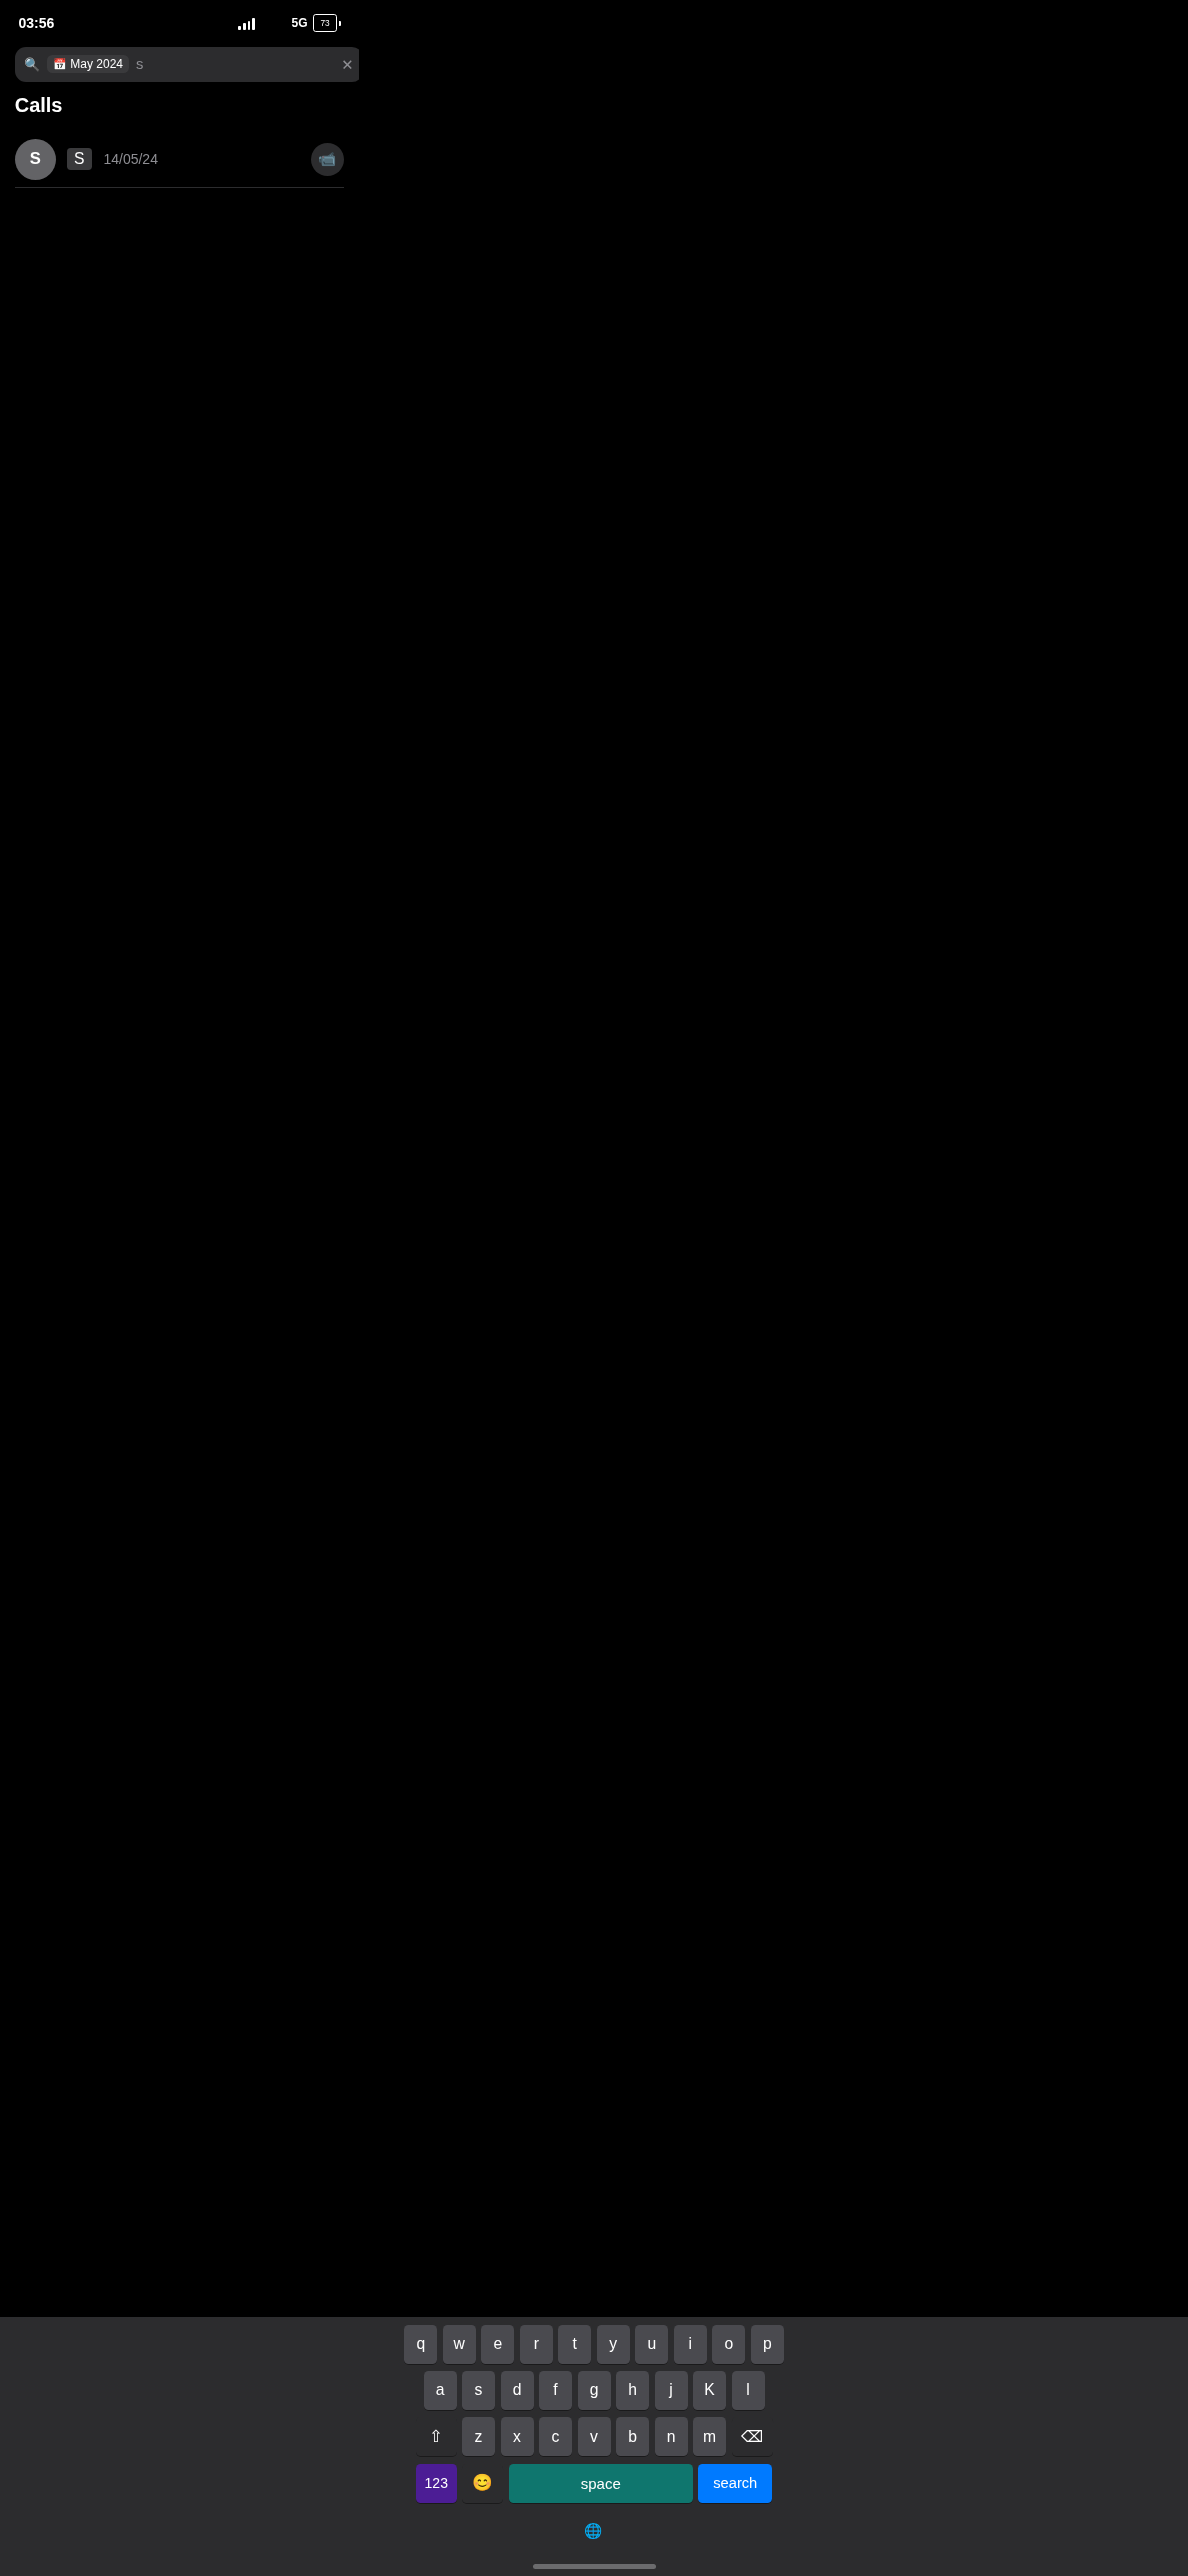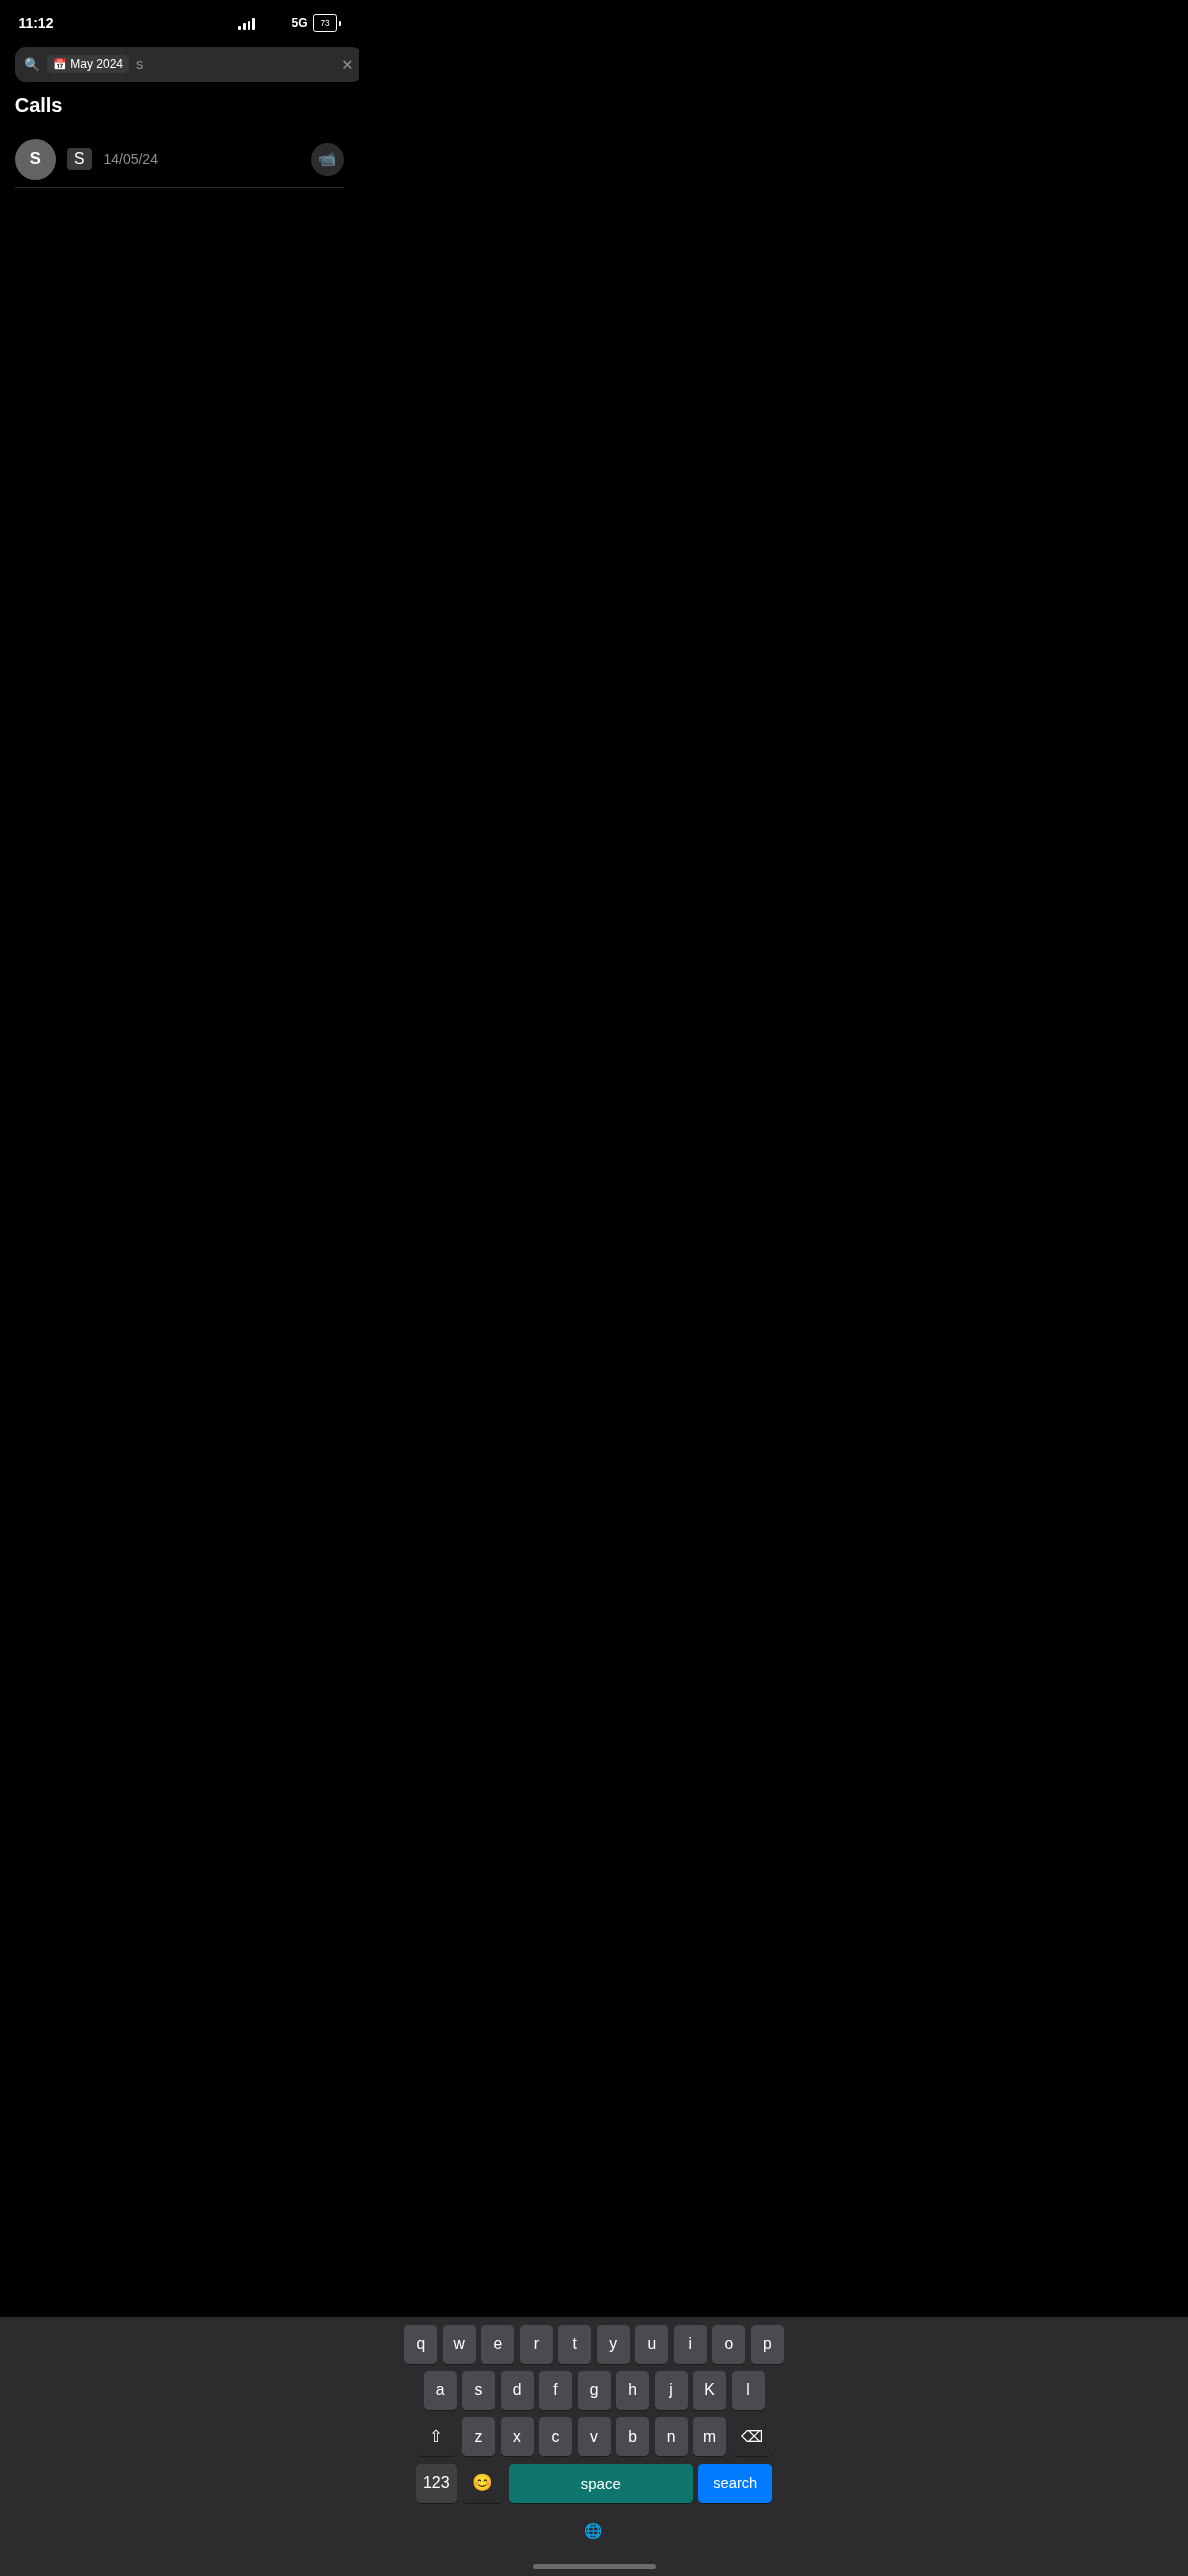--- a/index.html
+++ b/index.html
@@ -293,22 +293,22 @@
       font-size: 16.6px;
     }
 
     .key-delete {
       background: #2c2c2e;
       flex: 1.5;
       max-width: 41px;
     }
 
     .key-numbers {
-      background: #404040;
-      font-size: 16px;
+      background: #4c1d95;
+      font-size: 14px;
       flex: 1;
       max-width: 41px;
     }
 
     .key-emoji {
       background: #2c2c2e;
       font-size: 16.6px;
       flex: 1;
       max-width: 41px;
     }
@@ -365,21 +365,21 @@
     
     .dark-area {
       background: #000;
       height: 230px;
     }
   </style>
 </head>
 <body>
 
 <div class="status-bar">
-  <span class="status-time">11:12</span>
+  <span class="status-time">03:56</span>
   <div class="status-icons">
     <div class="signal-bars">
       <div class="signal-bar"></div>
       <div class="signal-bar"></div>
       <div class="signal-bar"></div>
       <div class="signal-bar"></div>
     </div>
     <span class="network-label">5G</span>
     <div class="battery">
       <div class="battery-body">

